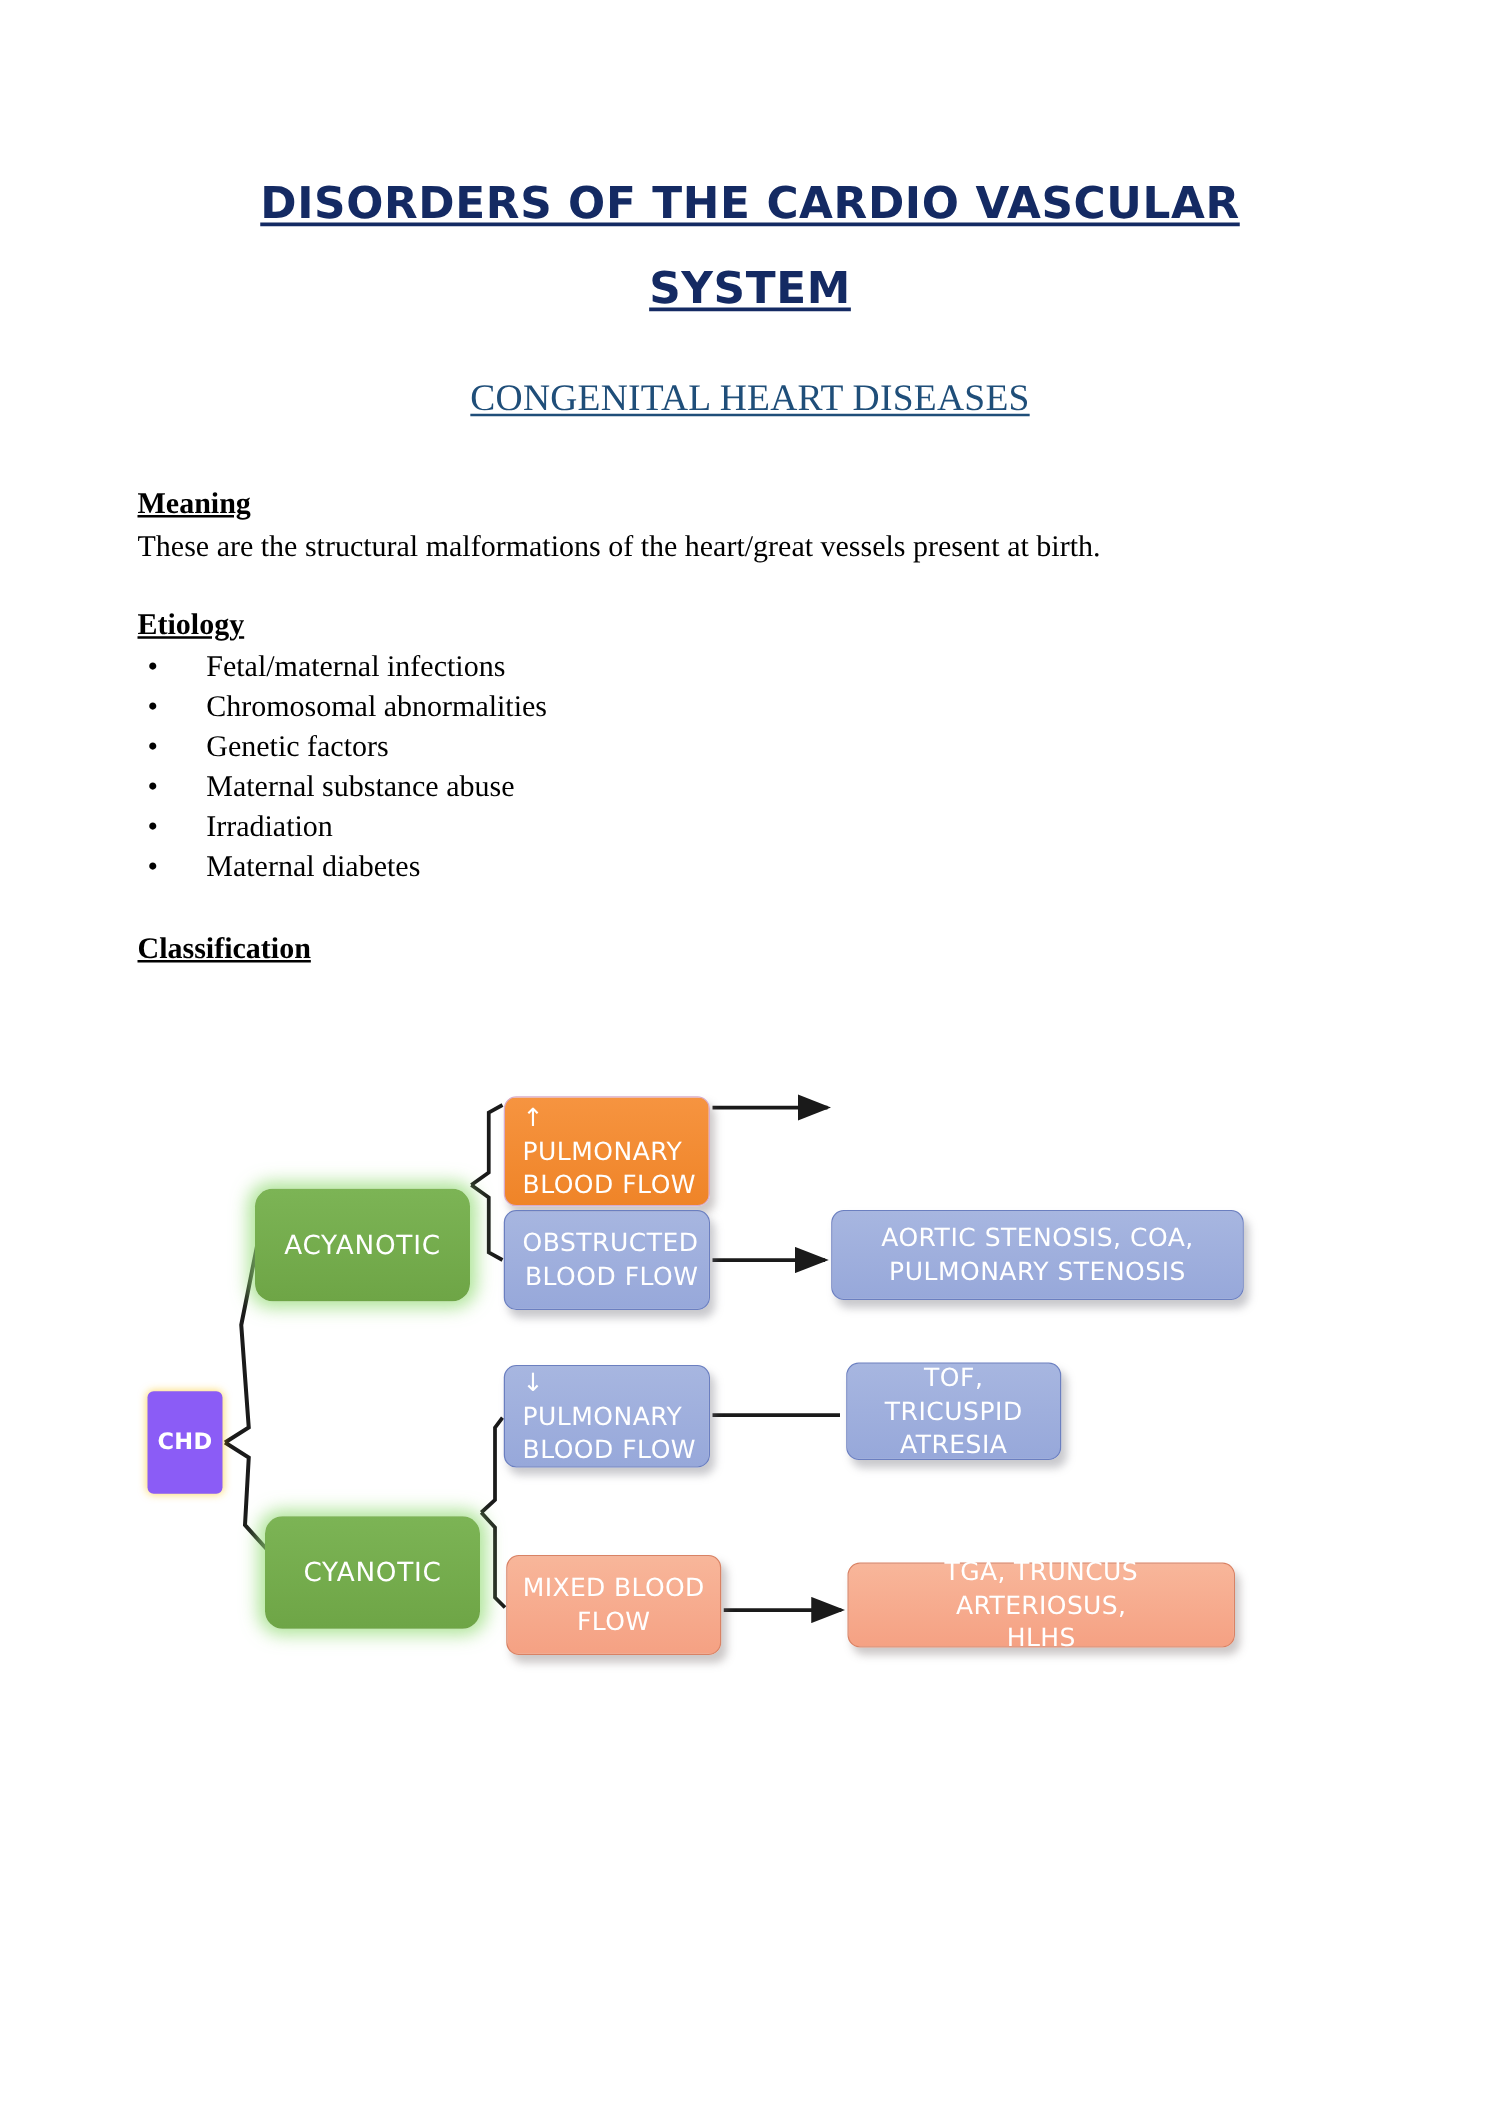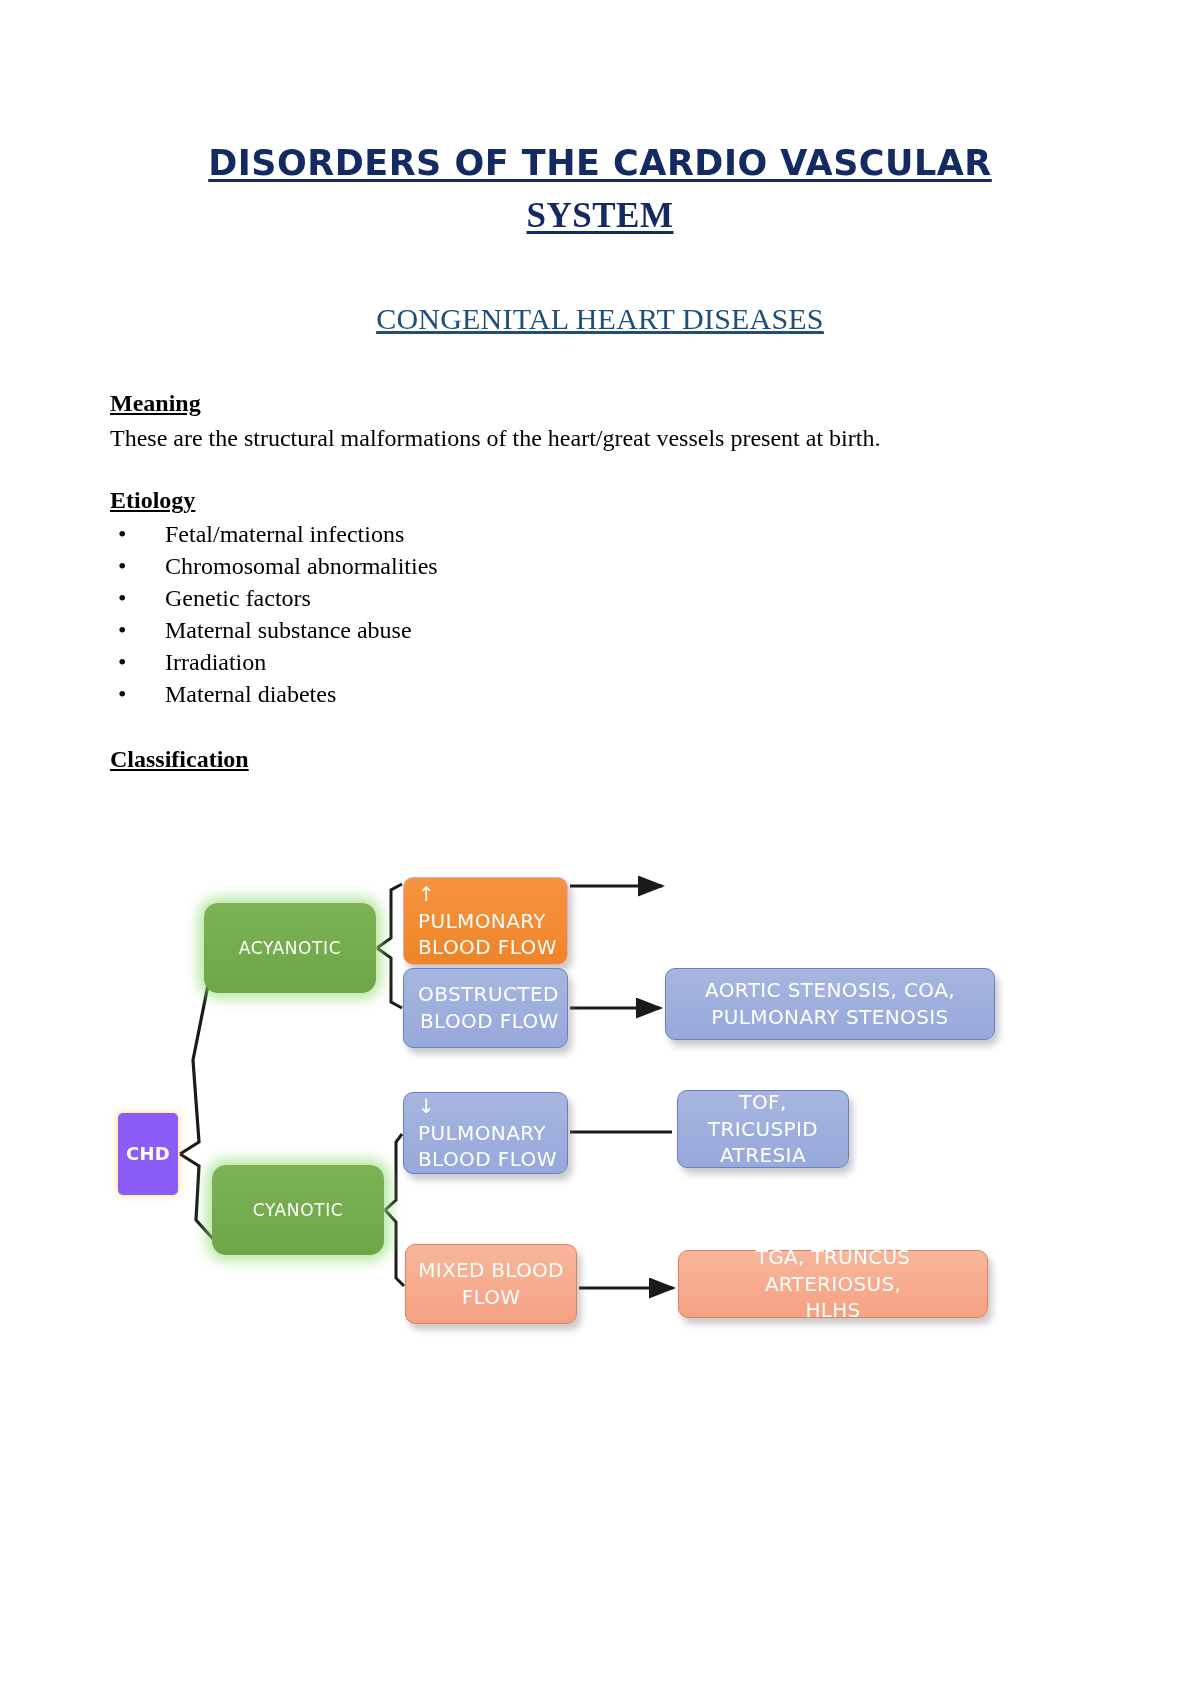--- a/index.html
+++ b/index.html
@@ -37,36 +37,34 @@
     color: #142a63;
   }
   .doc-title .u {
     text-decoration: underline;
     text-decoration-thickness: 3px;
     text-underline-offset: 4px;
     display: inline-block;
   }
   .doc-title .line2 {
     display: block;
-    margin-top: 0;
-    font-family: Liberation Serif, serif;
+    margin-top: 16px;
   }
 
   .doc-subtitle {
     position: absolute;
     left: 110px;
     top: 302px;
     width: 980px;
     text-align: center;
     font-family: "Liberation Serif", serif;
     font-weight: 400;
     font-size: 30px;
     letter-spacing: 0.2px;
     color: #1f4e79;
-    text-decoration: underline;
   }
   .doc-subtitle span {
     text-decoration: underline;
     text-decoration-thickness: 2px;
     text-underline-offset: 3px;
   }
 
   
   .section-heading {
     position: absolute;
@@ -144,23 +142,24 @@
     font-size: 18px;
     box-shadow: 0 0 7px rgba(251,190,6,0.65);
     letter-spacing: 0.3px;
   }
 
   
   .node-green {
     background: #74ad4c;
     background: linear-gradient(180deg, #7cb455 0%, #6ea546 100%);
     border-radius: 14px;
-    font-size: 17px;
+    font-size: 21px;
     letter-spacing: 0.6px;
     box-shadow: 0 0 14px 5px rgba(150,220,120,0.75);
+    margin-top: 48px;
   }
   .node-acyanotic {
     left: 204px;
     top: 903px;
     width: 172px;
     height: 90px;
   }
   .node-cyanotic {
     left: 212px;
     top: 1165px;

